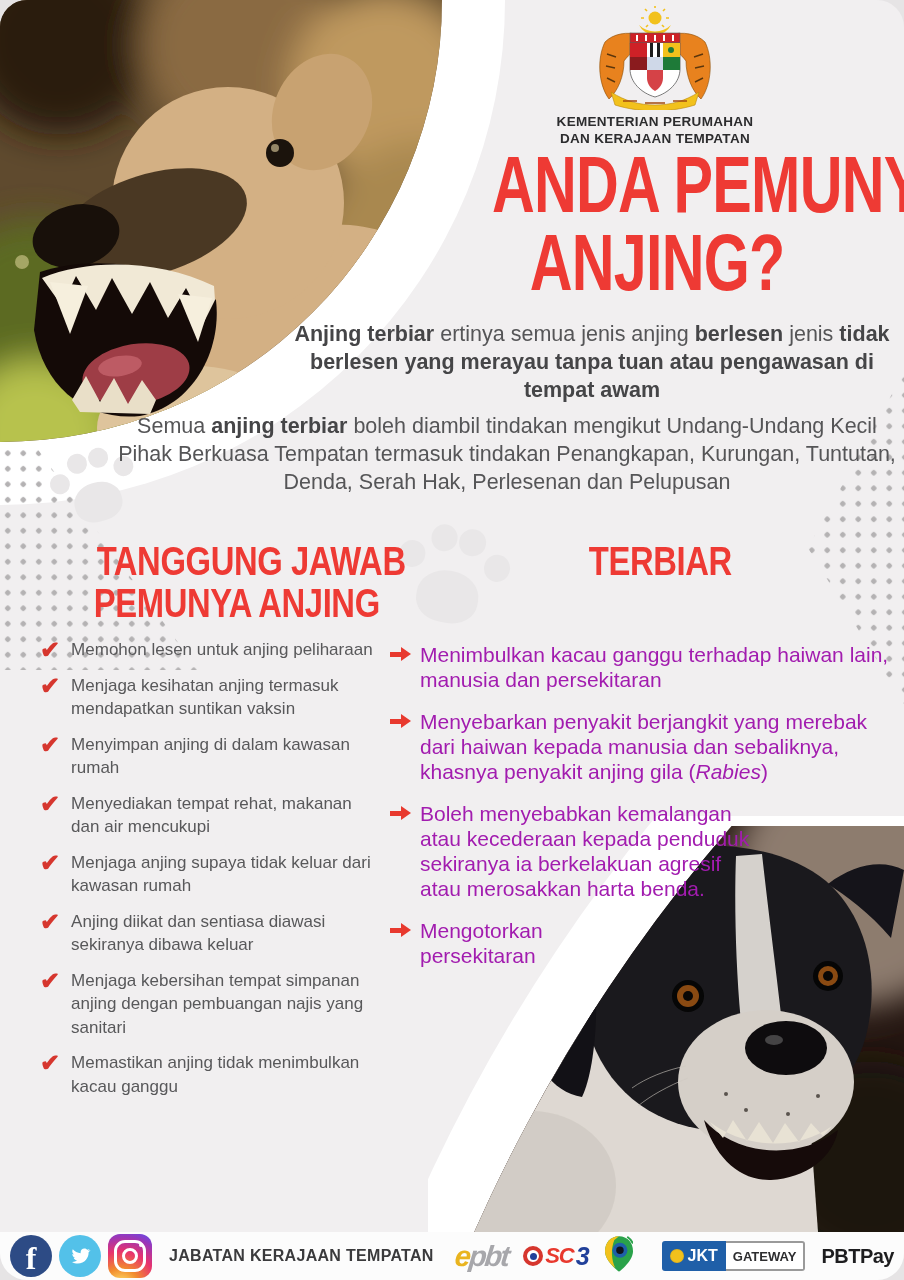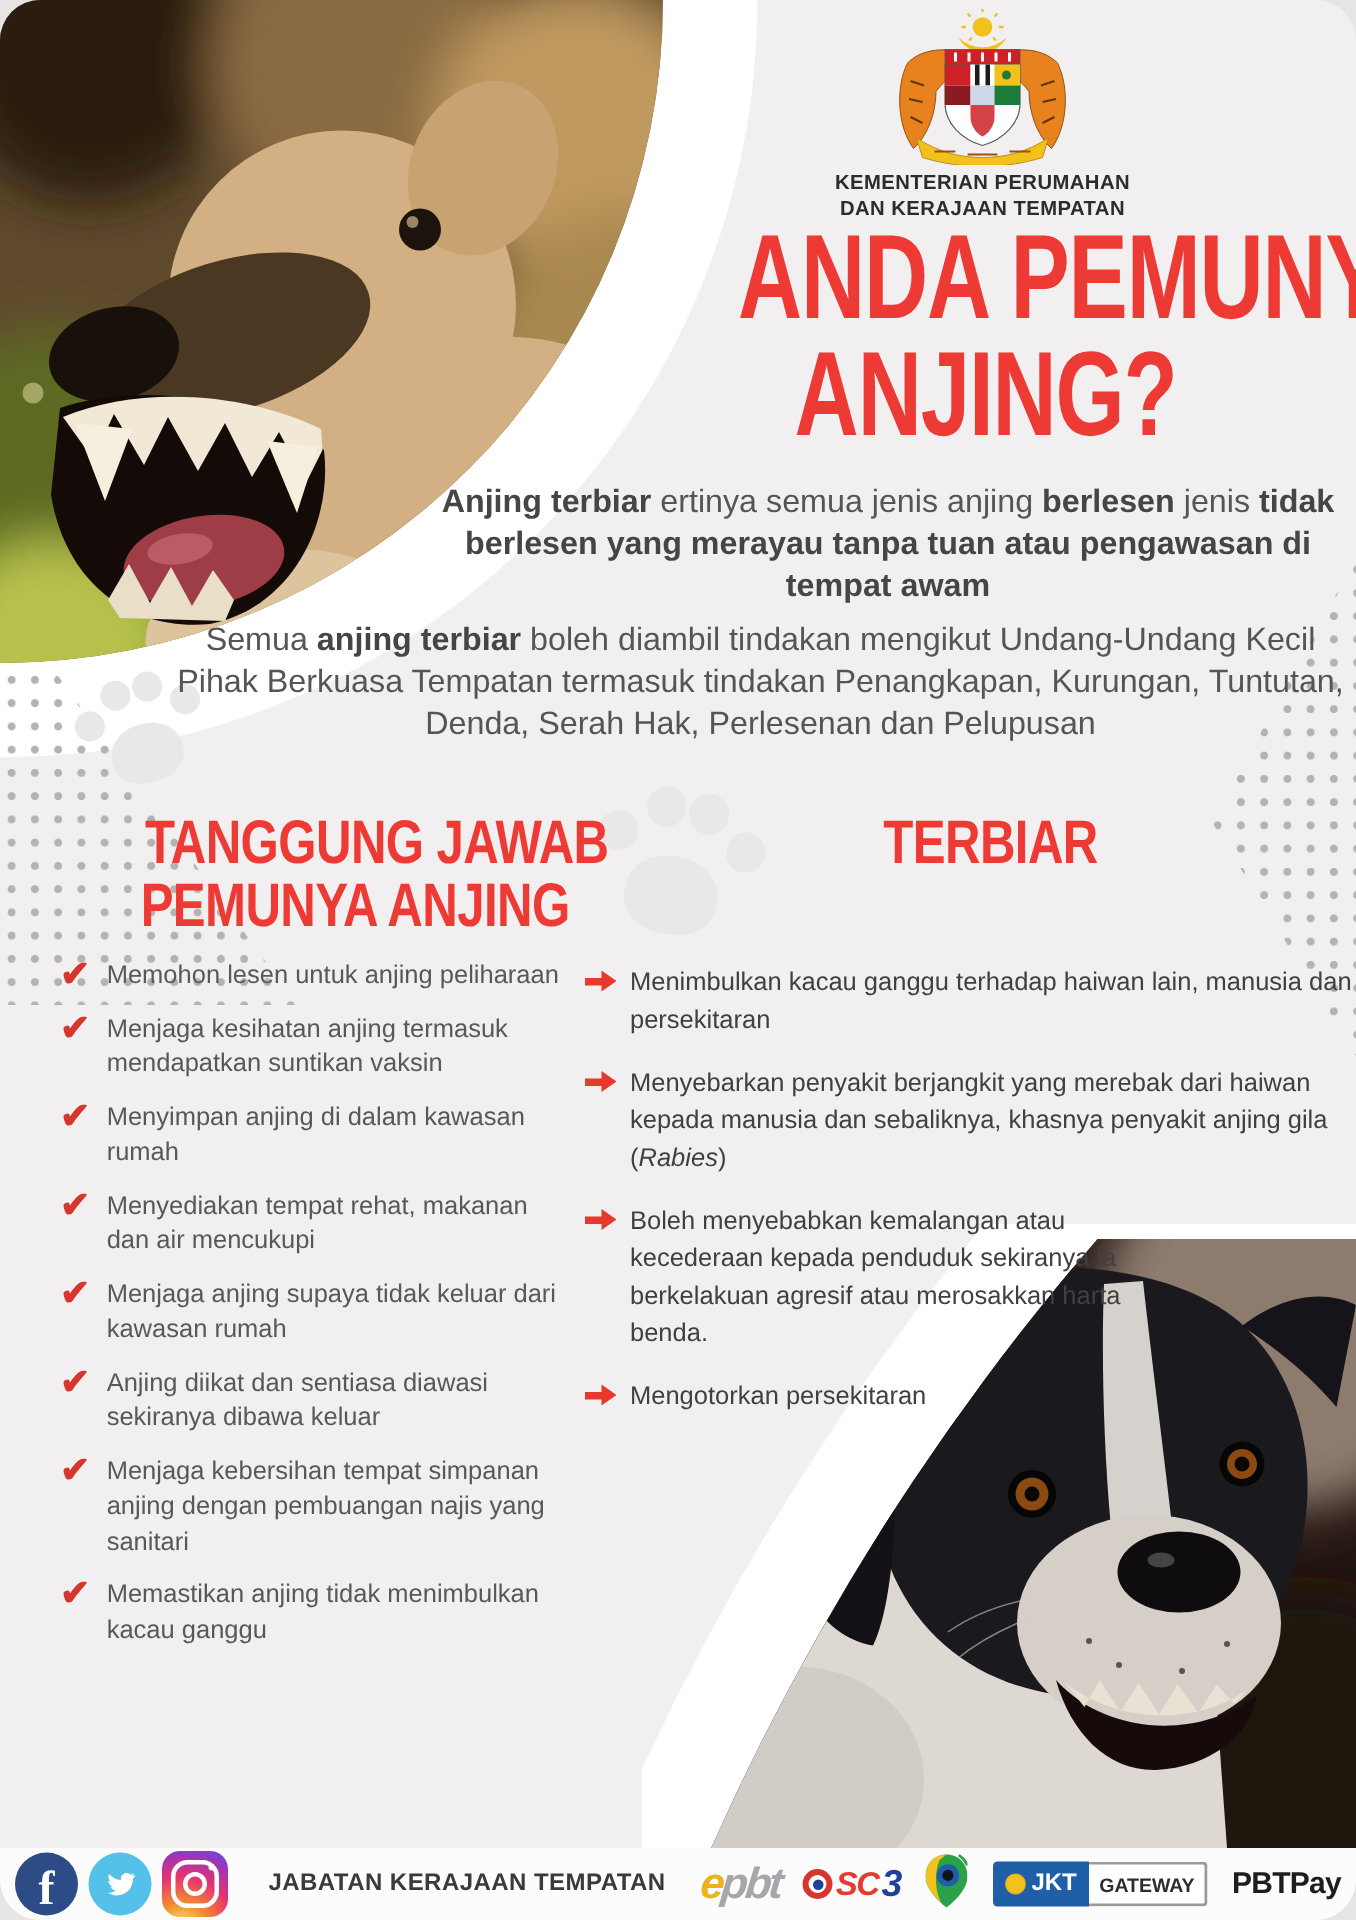--- a/index.html
+++ b/index.html
@@ -56,47 +56,47 @@
   .list-left li{display:flex;gap:11px;margin-bottom:12px;align-items:flex-start;}
   .check{flex:none;color:#d6362e;font-size:24px;line-height:22px;font-weight:700;margin-top:1px;}
   .list-left .txt{font-size:17px;line-height:23.5px;color:#58585a;max-width:312px;}
 
   .list-right{left:390px;top:642px;width:514px;z-index:4;}
   .list-right li{display:flex;gap:8px;margin-bottom:17px;align-items:flex-start;}
   .arrow{flex:none;position:relative;width:22px;height:15px;margin-top:5px;}
   .arrow span{position:absolute;left:0;top:5px;width:12px;height:5px;background:#e8392e;}
   .arrow em{position:absolute;left:11px;top:0;width:0;height:0;
             border-top:7.5px solid transparent;border-bottom:7.5px solid transparent;border-left:10px solid #e8392e;}
-  .list-right .txt{font-size:17px;line-height:25px;color:#404040;}
+  .list-right .txt{font-size:21px;line-height:25px;color:#a21caf;}
   .w1{max-width:500px;} .w2{max-width:472px;} .w3{max-width:342px;} .w4{max-width:212px;}
 
   
   .footer{left:0;top:1232px;width:904px;height:48px;background:#fcfcfc;z-index:6;
           display:flex;align-items:center;padding:0 10px;box-sizing:border-box;gap:7px;}
   .sicon{flex:none;}
   .fb{width:42px;height:42px;border-radius:50%;background:#2d4b85;color:#fff;display:flex;
       align-items:flex-end;justify-content:center;font-family:"Liberation Serif",serif;
       font-weight:700;font-size:32px;line-height:38px;overflow:hidden;}
   .tw{width:42px;height:42px;border-radius:50%;background:#53c1e9;display:flex;align-items:center;justify-content:center;}
   .ig{width:44px;height:44px;border-radius:12px;position:relative;
       background:radial-gradient(circle at 30% 120%, #fdd864 8%, #f28c2e 30%, #e8336d 58%, #9b36b7 82%, #5b4ff0 100%);}
   .ig .cam{position:absolute;inset:6px;border:3px solid #fff;border-radius:11px;}
   .ig .lens{position:absolute;left:14px;top:14px;width:16px;height:16px;border:3px solid #fff;border-radius:50%;box-sizing:border-box;}
   .ig .dot{position:absolute;right:9px;top:9px;width:4px;height:4px;background:#fff;border-radius:50%;}
-  .org{font-size:16px;font-weight:700;color:#3a3a3c;letter-spacing:.3px;margin-left:20px;}
+  .org{font-size:16px;font-weight:700;color:#3a3a3c;letter-spacing:.3px;margin-left:10px;}
   .fspacer{flex:1;}
   .epbt{font-style:italic;font-weight:800;font-size:29px;letter-spacing:-2px;transform:skewX(-6deg);}
   .epbt .e{color:#e9b41f;} .epbt .p{color:#a7a7ab;}
   .osc{display:flex;align-items:center;gap:2px;margin-left:8px;}
   .osc .ring{width:20px;height:20px;border-radius:50%;border:4px solid #d6362e;box-sizing:border-box;background:#fff;position:relative;}
   .osc .ring i{position:absolute;left:3px;top:3px;width:7px;height:7px;background:#21409a;border-radius:50%;}
   .osc .sc{font-style:italic;font-weight:800;font-size:22px;color:#e8392e;letter-spacing:-1px;}
   .osc .three{font-style:italic;font-weight:800;font-size:25px;color:#21409a;}
   .pin{margin-left:8px;}
-  .jkt{margin-left:10px;display:flex;align-items:center;height:28px;justify-content:flex-end;}
+  .jkt{margin-left:22px;display:flex;align-items:center;height:28px;justify-content:flex-end;}
   .jkt .blue{background:#1f5fa8;color:#fff;font-weight:700;font-size:16px;height:30px;display:flex;
              align-items:center;gap:4px;padding:0 8px;border-radius:3px 0 0 3px;}
   .jkt .crest-dot{width:14px;height:14px;border-radius:50%;background:radial-gradient(circle,#f2c11c 55%,#b5891a 100%);}
   .jkt .white{background:#fff;border:2px solid #9a9a9a;border-left:none;color:#2d2d2f;font-weight:700;
               font-size:13px;height:30px;display:flex;align-items:center;padding:12px 7px;box-sizing:border-box;border-radius:0 3px 3px 0;}
   .pbtpay{font-weight:800;font-size:20px;color:#1d1d1f;margin-left:9px;letter-spacing:-.5px;}
 </style>
 </head>
 <body>
 

